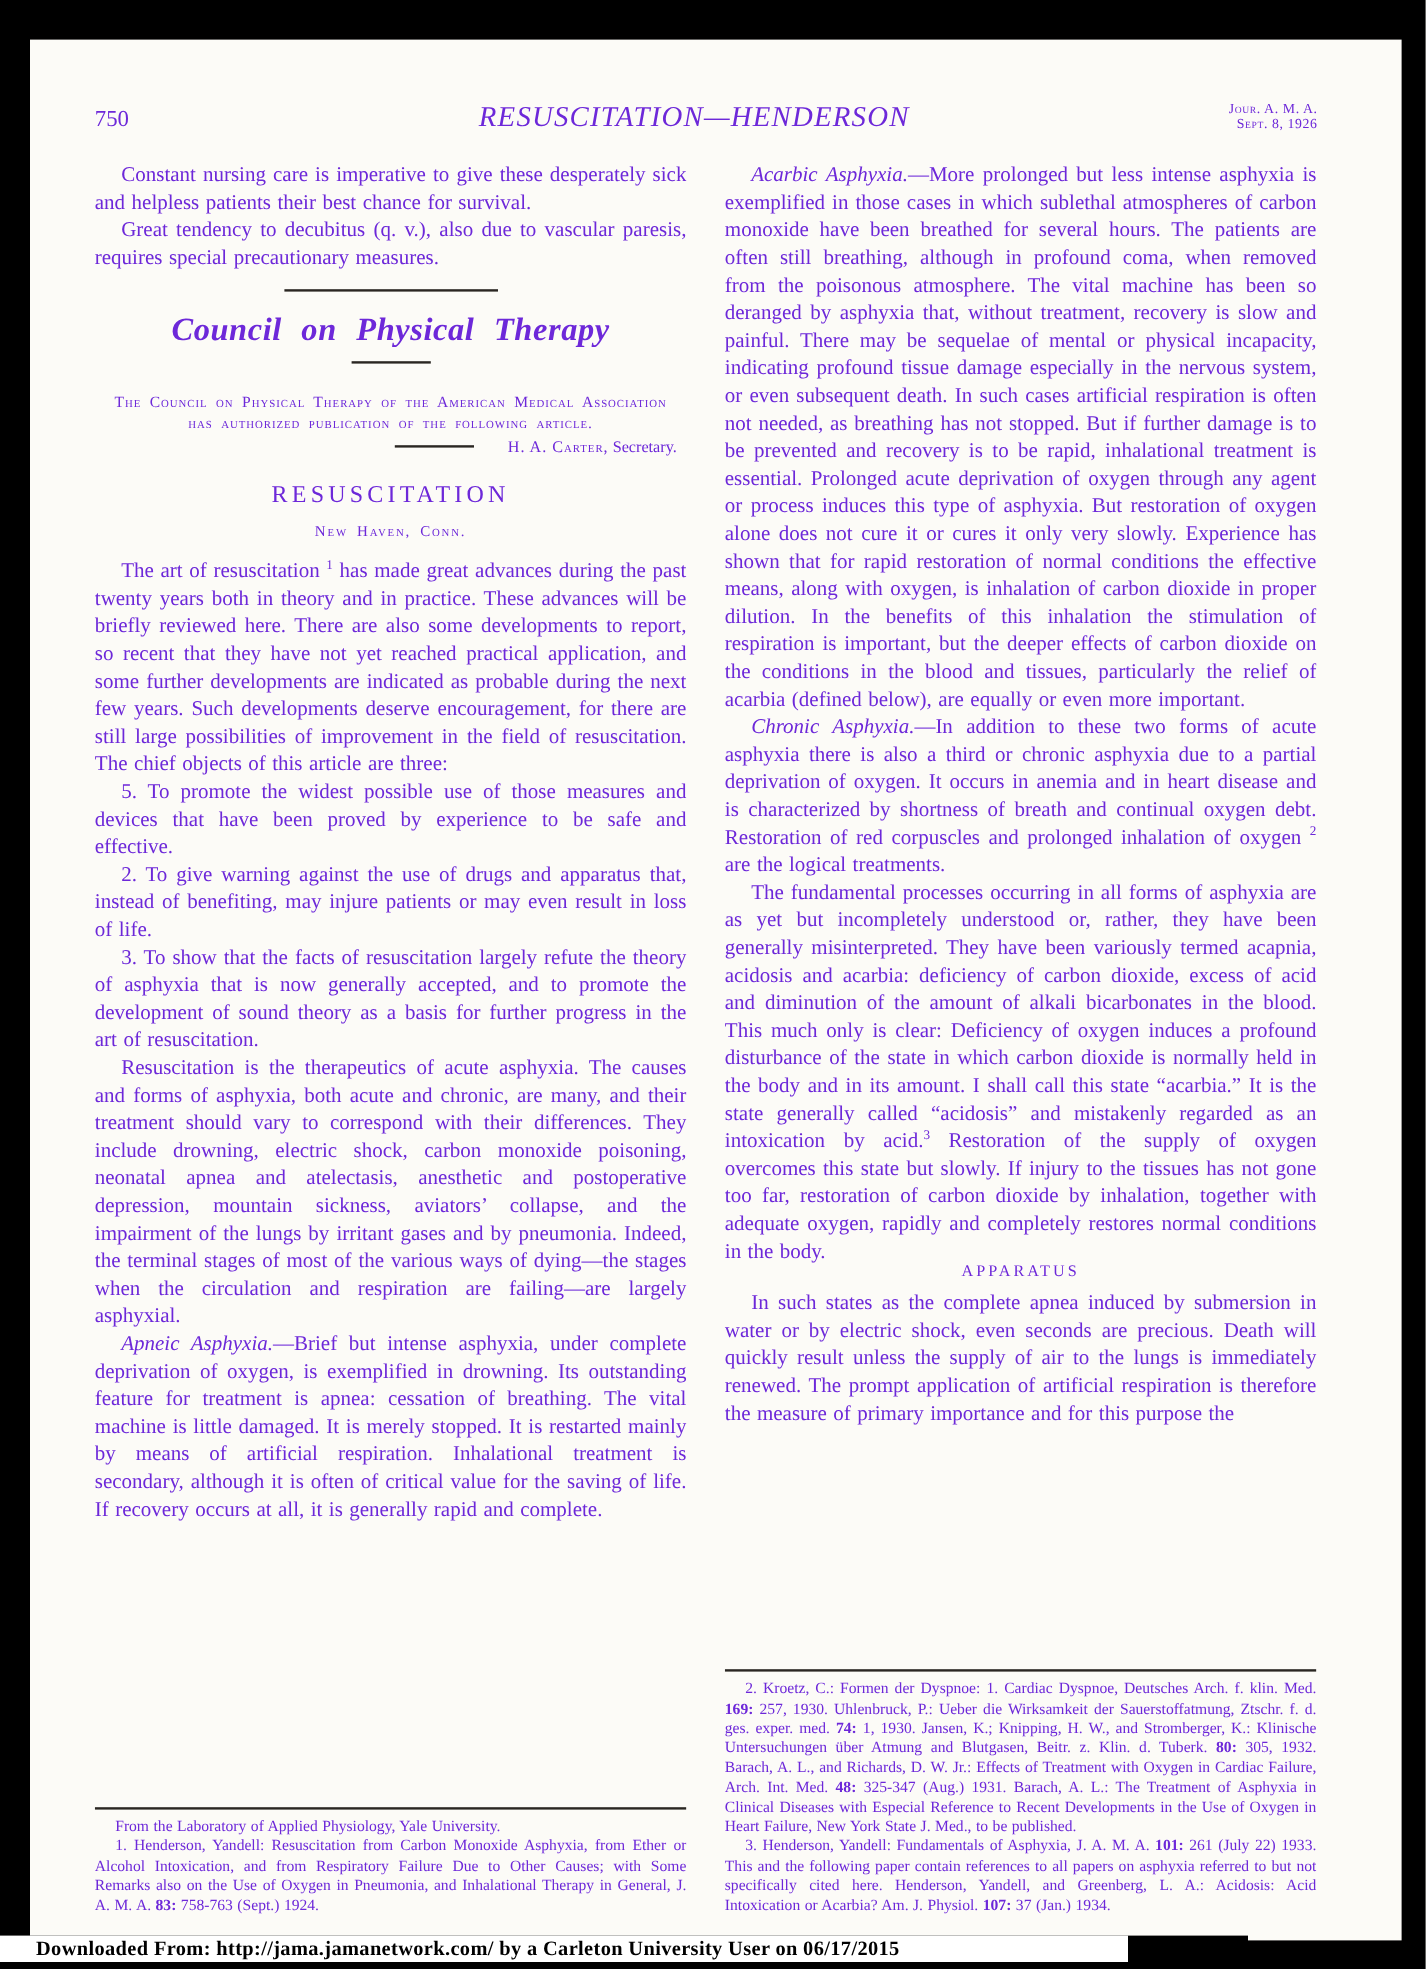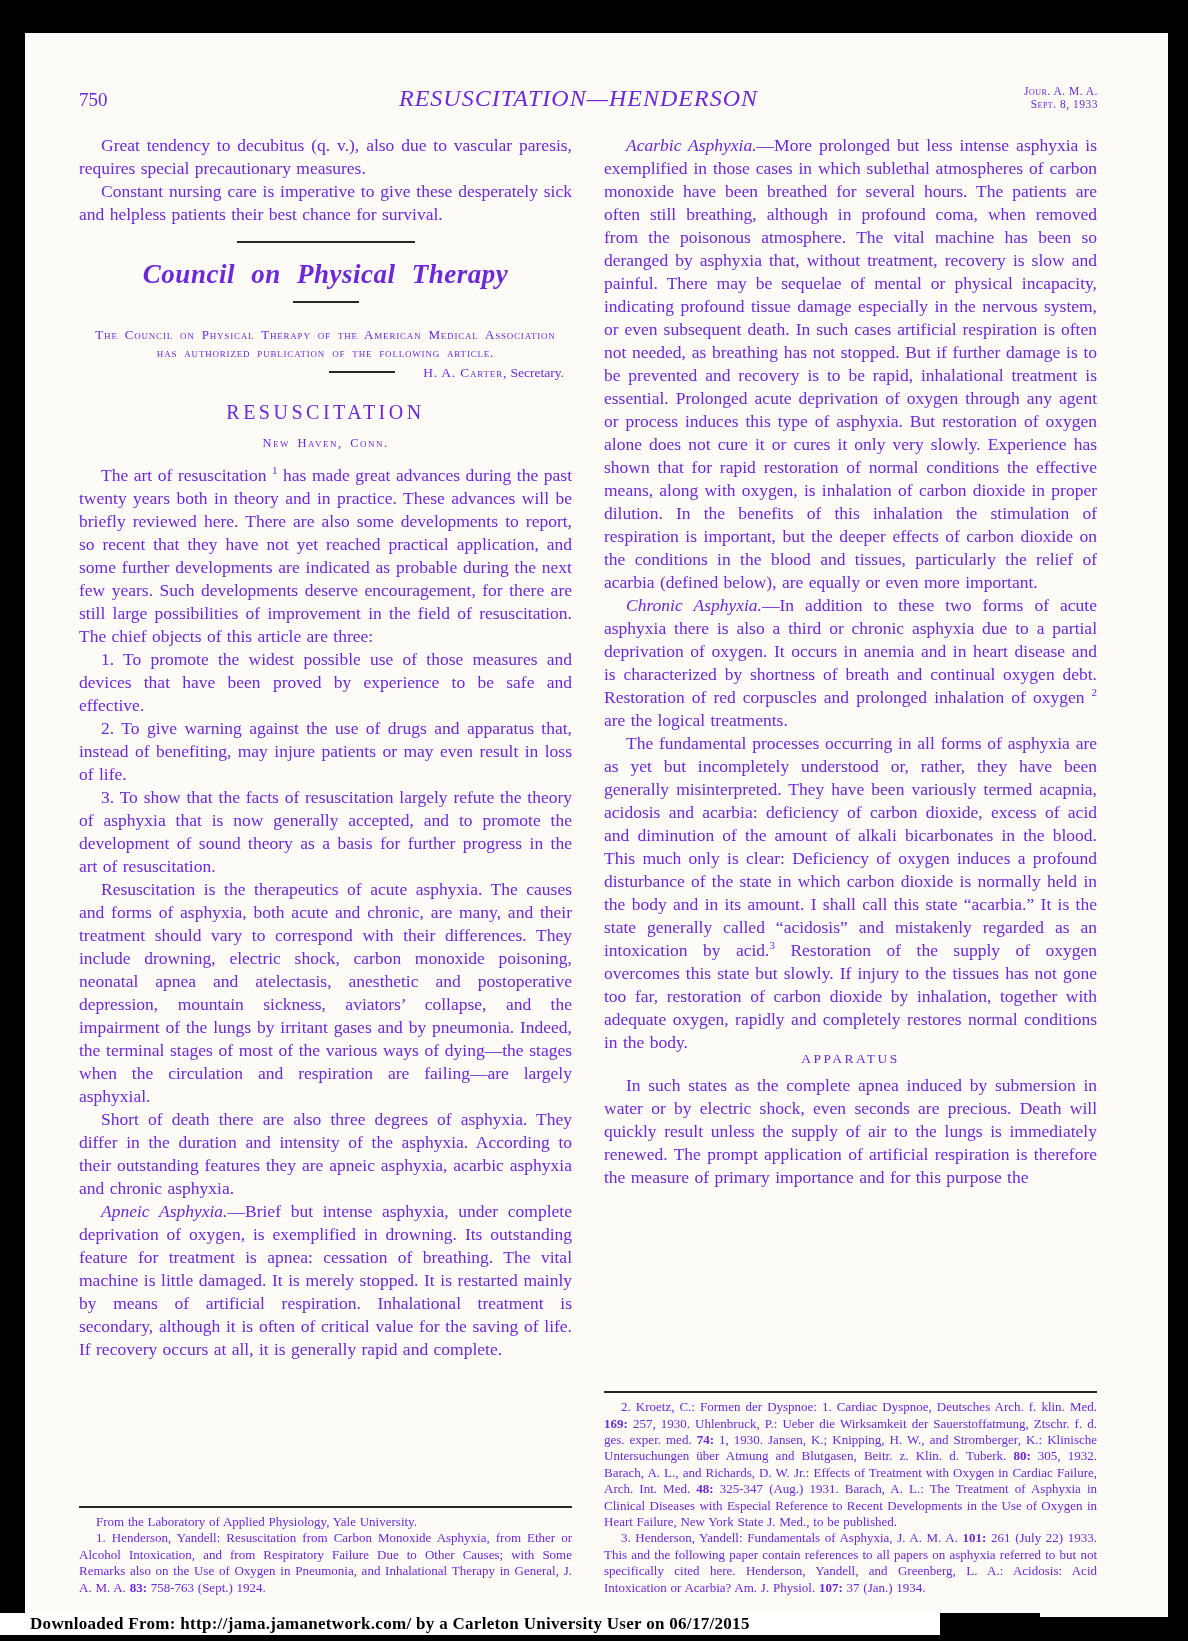--- a/index.html
+++ b/index.html
@@ -97,40 +97,39 @@
 </style>
 </head>
 <body>
 
 <div class="page">
   <div class="page-header">
     <div class="folio">750</div>
     <div class="running-title">RESUSCITATION—HENDERSON</div>
     <div class="journal-ref">
       <div>Jour. A. M. A.</div>
-      <div>Sept. 8, 1933</div>
+      <div>Sept. 8, 1926</div>
     </div>
   </div>
   <div class="columns">
     <div class="column">
+        <p class="para">Constant nursing care is imperative to give these desperately sick and helpless patients their best chance for survival.</p>
         <p class="para">Great tendency to decubitus (q. v.), also due to vascular paresis, requires special precautionary measures.</p>
-        <p class="para">Constant nursing care is imperative to give these desperately sick and helpless patients their best chance for survival.</p>
         <hr class="rule-long">
         <div class="h-council">Council on Physical Therapy</div>
         <hr class="rule-short">
         <div class="h-notice">The Council on Physical Therapy of the American Medical Association has authorized publication of the following article.</div>
         <div class="secretary-line"><span class="sec-rule"></span><span class="sec-text"><span class="run-sc">H. A. Carter,</span> Secretary.</span></div>
         <div class="h-title">RESUSCITATION</div>
         <div class="h-location">New Haven, Conn.</div>
         <p class="para">The art of resuscitation <sup class="run-sup">1</sup> has made great advances during the past twenty years both in theory and in practice. These advances will be briefly reviewed here. There are also some developments to report, so recent that they have not yet reached practical application, and some further developments are indicated as probable during the next few years. Such developments deserve encouragement, for there are still large possibilities of improvement in the field of resuscitation. The chief objects of this article are three:</p>
-        <p class="para">1. To promote the widest possible use of those measures and devices that have been proved by experience to be safe and effective.</p>
+        <p class="para">5. To promote the widest possible use of those measures and devices that have been proved by experience to be safe and effective.</p>
         <p class="para">2. To give warning against the use of drugs and apparatus that, instead of benefiting, may injure patients or may even result in loss of life.</p>
         <p class="para">3. To show that the facts of resuscitation largely refute the theory of asphyxia that is now generally accepted, and to promote the development of sound theory as a basis for further progress in the art of resuscitation.</p>
         <p class="para">Resuscitation is the therapeutics of acute asphyxia. The causes and forms of asphyxia, both acute and chronic, are many, and their treatment should vary to correspond with their differences. They include drowning, electric shock, carbon monoxide poisoning, neonatal apnea and atelectasis, anesthetic and postoperative depression, mountain sickness, aviators’ collapse, and the impairment of the lungs by irritant gases and by pneumonia. Indeed, the terminal stages of most of the various ways of dying—the stages when the circulation and respiration are failing—are largely asphyxial.</p>
-        <p class="para">Short of death there are also three degrees of asphyxia. They differ in the duration and intensity of the asphyxia. According to their outstanding features they are apneic asphyxia, acarbic asphyxia and chronic asphyxia.</p>
         <p class="para"><span class="run-i">Apneic Asphyxia.</span>—Brief but intense asphyxia, under complete deprivation of oxygen, is exemplified in drowning. Its outstanding feature for treatment is apnea: cessation of breathing. The vital machine is little damaged. It is merely stopped. It is restarted mainly by means of artificial respiration. Inhalational treatment is secondary, although it is often of critical value for the saving of life. If recovery occurs at all, it is generally rapid and complete.</p>
         <hr class="fn-rule">
         <p class="footnote">From the Laboratory of Applied Physiology, Yale University.</p>
         <p class="footnote">1. Henderson, Yandell: Resuscitation from Carbon Monoxide Asphyxia, from Ether or Alcohol Intoxication, and from Respiratory Failure Due to Other Causes; with Some Remarks also on the Use of Oxygen in Pneumonia, and Inhalational Therapy in General, J. A. M. A. <span class="run-b">83:</span> 758-763 (Sept.) 1924.</p>
       </div>
     <div class="column">
         <p class="para"><span class="run-i">Acarbic Asphyxia.</span>—More prolonged but less intense asphyxia is exemplified in those cases in which sublethal atmospheres of carbon monoxide have been breathed for several hours. The patients are often still breathing, although in profound coma, when removed from the poisonous atmosphere. The vital machine has been so deranged by asphyxia that, without treatment, recovery is slow and painful. There may be sequelae of mental or physical incapacity, indicating profound tissue damage especially in the nervous system, or even subsequent death. In such cases artificial respiration is often not needed, as breathing has not stopped. But if further damage is to be prevented and recovery is to be rapid, inhalational treatment is essential. Prolonged acute deprivation of oxygen through any agent or process induces this type of asphyxia. But restoration of oxygen alone does not cure it or cures it only very slowly. Experience has shown that for rapid restoration of normal conditions the effective means, along with oxygen, is inhalation of carbon dioxide in proper dilution. In the benefits of this inhalation the stimulation of respiration is important, but the deeper effects of carbon dioxide on the conditions in the blood and tissues, particularly the relief of acarbia (defined below), are equally or even more important.</p>
         <p class="para"><span class="run-i">Chronic Asphyxia.</span>—In addition to these two forms of acute asphyxia there is also a third or chronic asphyxia due to a partial deprivation of oxygen. It occurs in anemia and in heart disease and is characterized by shortness of breath and continual oxygen debt. Restoration of red corpuscles and prolonged inhalation of oxygen <sup class="run-sup">2</sup> are the logical treatments.</p>
         <p class="para">The fundamental processes occurring in all forms of asphyxia are as yet but incompletely understood or, rather, they have been generally misinterpreted. They have been variously termed acapnia, acidosis and acarbia: deficiency of carbon dioxide, excess of acid and diminution of the amount of alkali bicarbonates in the blood. This much only is clear: Deficiency of oxygen induces a profound disturbance of the state in which carbon dioxide is normally held in the body and in its amount. I shall call this state “acarbia.” It is the state generally called “acidosis” and mistakenly regarded as an intoxication by acid.<sup class="run-sup">3</sup> Restoration of the supply of oxygen overcomes this state but slowly. If injury to the tissues has not gone too far, restoration of carbon dioxide by inhalation, together with adequate oxygen, rapidly and completely restores normal conditions in the body.</p>
         <div class="h-section h-section-cont">APPARATUS</div>

